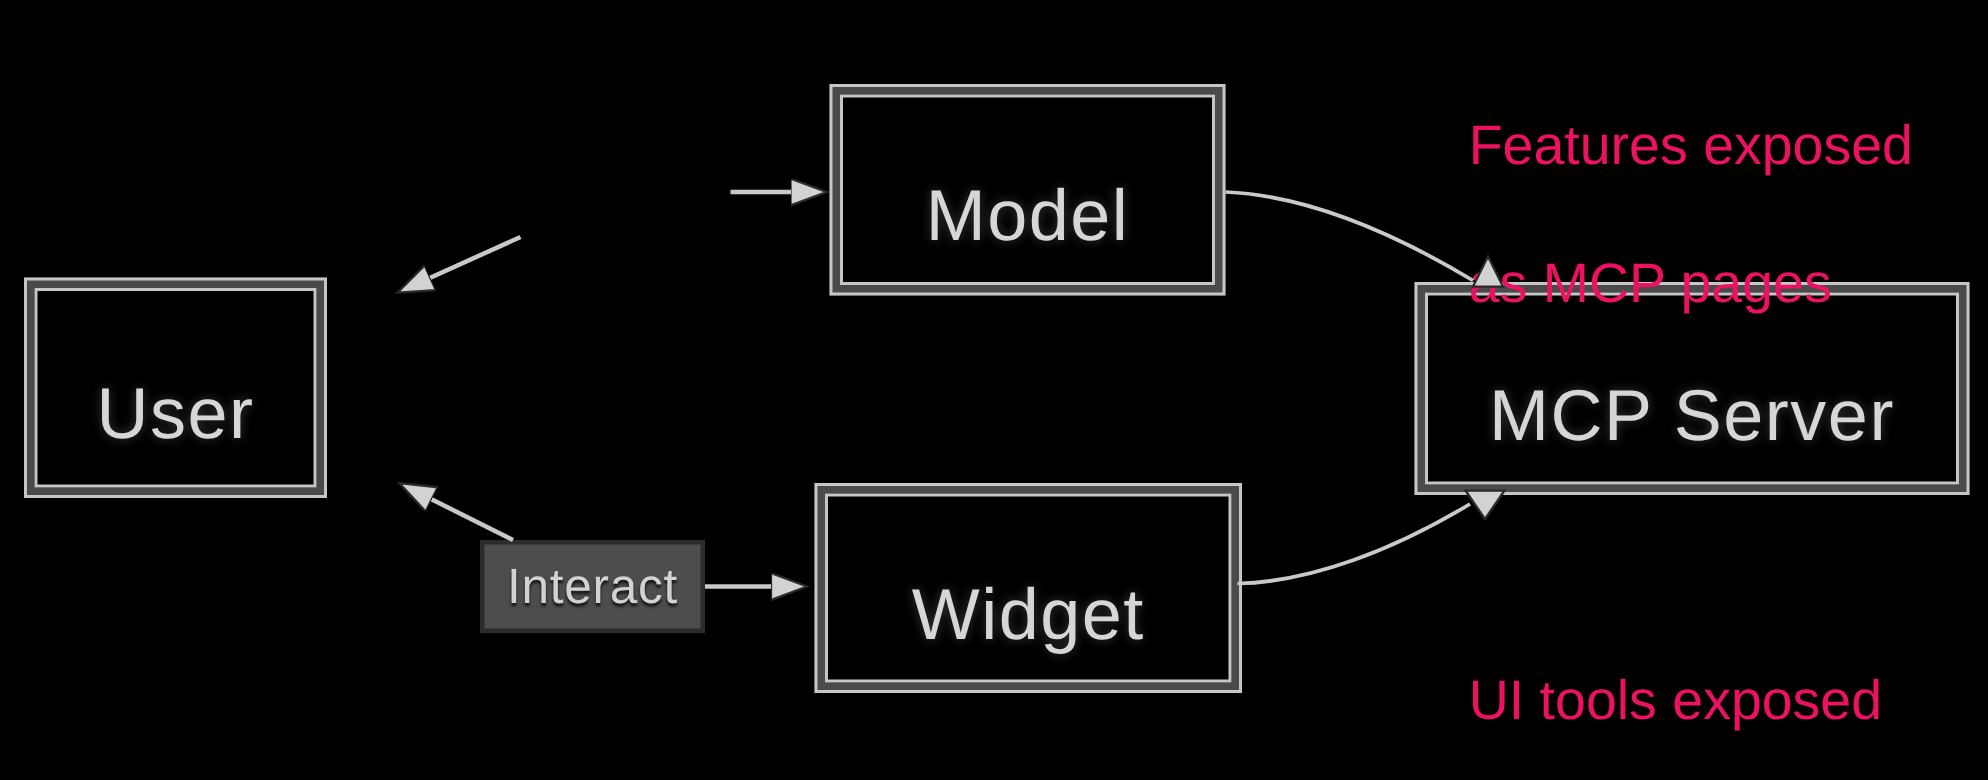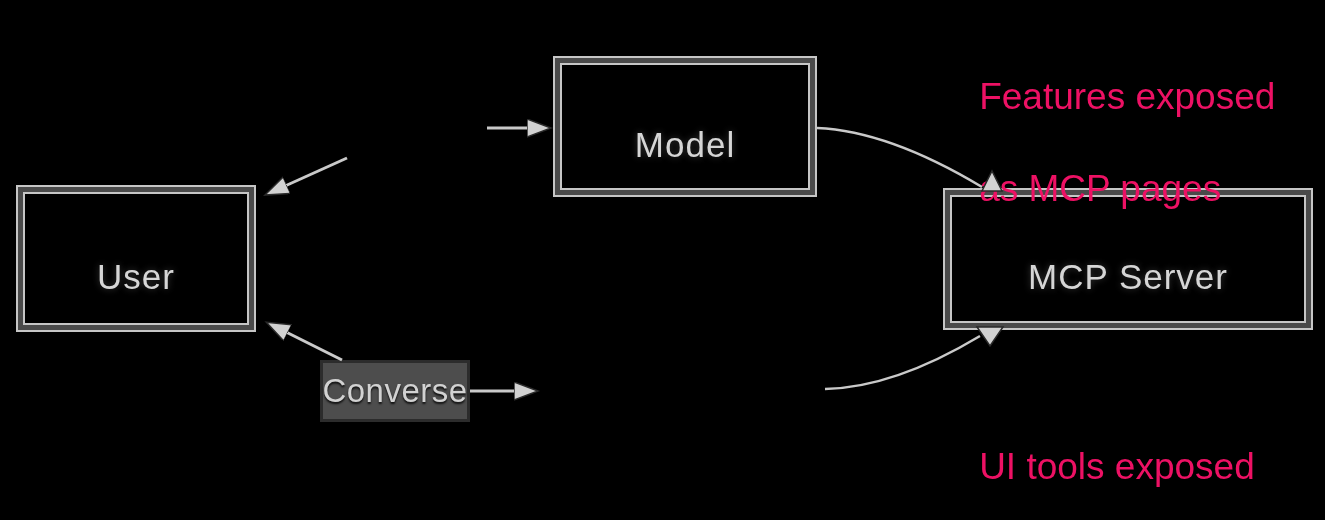--- a/index.html
+++ b/index.html
@@ -14,26 +14,26 @@
     background:var(--box-band,#4a4a4a);
     padding:5px;
   }
   .node-inner{
     box-sizing:border-box;width:100%;height:100%;
     border:2px solid var(--box-border,#c6c6c6);
     background:#000;
     display:flex;align-items:center;justify-content:center;
   }
   .node-label{
-    color:var(--box-text,#d6d6d6);font-size:35px;letter-spacing:1px;
+    color:var(--box-text,#d6d6d6);font-size:48px;letter-spacing:1px;
     text-shadow:0 0 7px rgba(110,110,110,.55), 0 2px 2px rgba(0,0,0,.9);
     white-space:nowrap;
     margin-top:36px;
   }
-  #node-user  {left:16px;  top:185px; width:240px; height:147px;}
+  #node-user  {left:16px;  top:185px; width:202px; height:147px;}
   #node-model {left:553px; top:56px;  width:264px; height:141px;}
   #node-widget{left:543px; top:322px; width:285px; height:140px;}
   #node-mcp   {left:943px; top:188px; width:370px; height:142px;}
 
   
   .edge-label{
     position:absolute;box-sizing:border-box;
     background:var(--label-bg,#4d4d4d);
     border:3px solid #2c2c2c;
     color:var(--label-text,#d2d2d2);
@@ -70,30 +70,35 @@
       <span class="node-label">User</span>
     </div>
   </div>
 
   <div class="node" id="node-model">
     <div class="node-inner">
       <span class="node-label">Model</span>
     </div>
   </div>
 
+  <div class="node" id="node-widget">
+    <div class="node-inner">
+      <span class="node-label">Widget</span>
+    </div>
+  </div>
 
   <div class="node" id="node-mcp">
     <div class="node-inner">
       <span class="node-label">MCP Server</span>
     </div>
   </div>
 
 
   <div class="edge-label" id="label-interact">
-    <span>Converse</span>
+    <span>Interact</span>
   </div>
 
   <div class="annotation" id="annotation-tools">
     <span class="bold">Features</span><span> exposed</span><br>
     <span>as </span><span class="bold">MCP pages</span>
   </div>
 
   <div class="annotation" id="annotation-resources">
     <span class="bold">UI tools</span><span> exposed</span><br>
     

